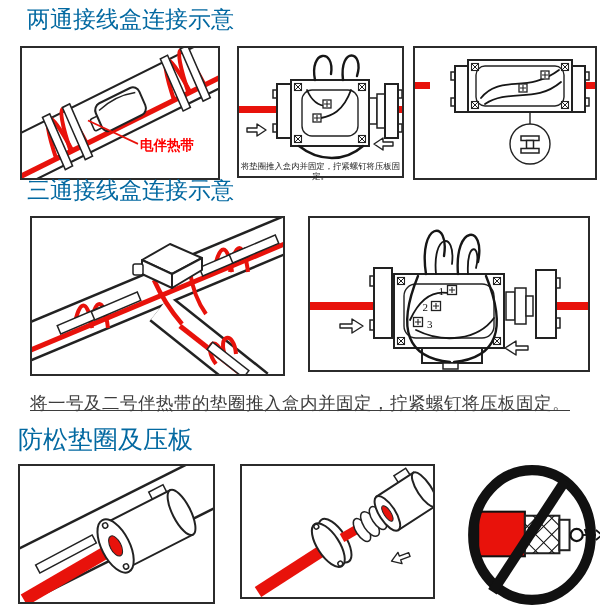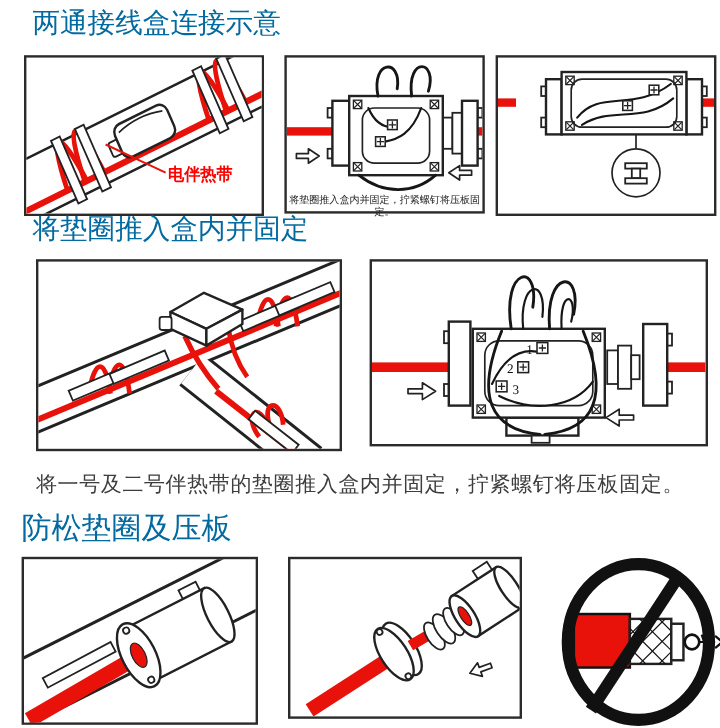--- a/index.html
+++ b/index.html
@@ -18,21 +18,21 @@
   .p5{left:308px;top:216px;width:282px;height:156px;}
   .p6{left:18px;top:464px;width:197px;height:140px;}
   .p7{left:240px;top:464px;width:195px;height:135px;}
   .p8{left:462px;top:464px;width:140px;height:142px;}
   figure.panel svg{display:block;width:100%;height:100%;}
   .in-caption{position:absolute;left:0;right:0;top:114px;text-align:center;font-size:8.4px;
               color:#222;letter-spacing:0;line-height:10px;}
   .note-block{position:absolute;left:4px;top:72px;width:96px;font-size:9px;line-height:10px;
               color:#222;text-align:justify;}
   .big-caption{position:absolute;left:30px;top:391px;width:548px;font-size:17.5px;color:#3d3d3d;
-               letter-spacing:0.5px;white-space:nowrap;}
+               letter-spacing:0.5px;white-space:nowrap;text-decoration:underline;}
   
   .wfill{fill:#fff;stroke:#222;stroke-width:2;}
   .wfill15{fill:#fff;stroke:#222;stroke-width:1.5;}
   .thin{fill:none;stroke:#222;stroke-width:1.4;}
   .wire{fill:none;stroke:#161616;stroke-width:2.4;stroke-linecap:round;}
   .wire2{fill:none;stroke:#161616;stroke-width:1.8;stroke-linecap:round;}
   .red{fill:#e8120b;}
   .redline{fill:none;stroke:#e8120b;}
   .arrow{fill:#fff;stroke:#222;stroke-width:1.4;stroke-linejoin:round;}
   .screw rect{fill:#fff;stroke:#222;stroke-width:1.1;}
@@ -180,21 +180,21 @@
       <line x1="115" y1="64" x2="115" y2="76" class="thin"></line>
       <g>
         <circle cx="115" cy="96" r="20" class="thin" stroke-width="2"></circle>
         <rect x="106" y="88" width="18" height="4.5" class="wfill15" stroke-width="1.2"></rect>
         <rect x="111.5" y="92.5" width="7" height="8" class="wfill15" stroke-width="1.2"></rect>
         <rect x="106" y="100.5" width="18" height="4.5" class="wfill15" stroke-width="1.2"></rect>
       </g>
     </svg>
   </figure>
 
-  <h2 class="sec-title t2">将垫圈推入盒内并固定</h2>
+  <h2 class="sec-title t2">三通接线盒连接示意</h2>
 
   <figure class="panel p4">
     <svg viewBox="0 0 251 156" preserveAspectRatio="none">
       <g>
         <path d="M-8,126 L260,14" stroke="#222" stroke-width="38" fill="none"></path>
         <path d="M128,90 L226,168" stroke="#222" stroke-width="34" fill="none"></path>
         <path d="M-8,126 L260,14" stroke="#fff" stroke-width="33" fill="none"></path>
         <path d="M128,90 L226,168" stroke="#fff" stroke-width="29" fill="none"></path>
       </g>
       <line x1="-6" y1="134" x2="262" y2="22" class="redline" stroke-width="5"></line>

